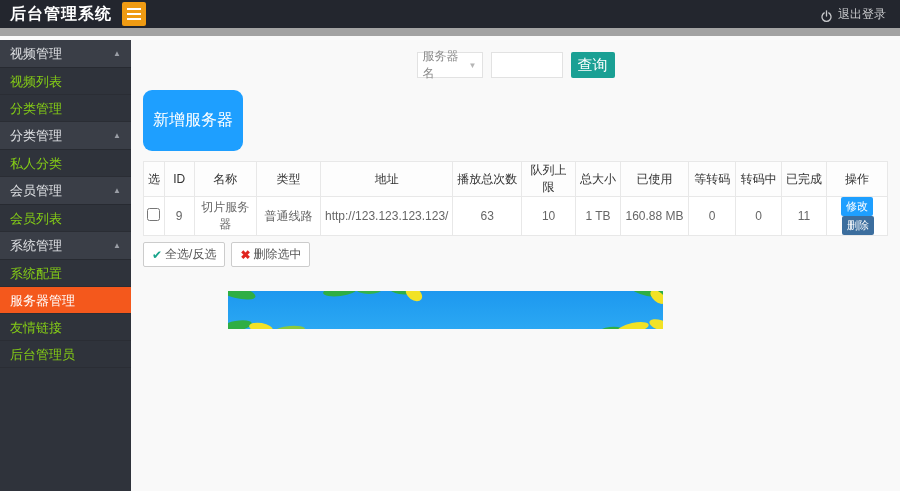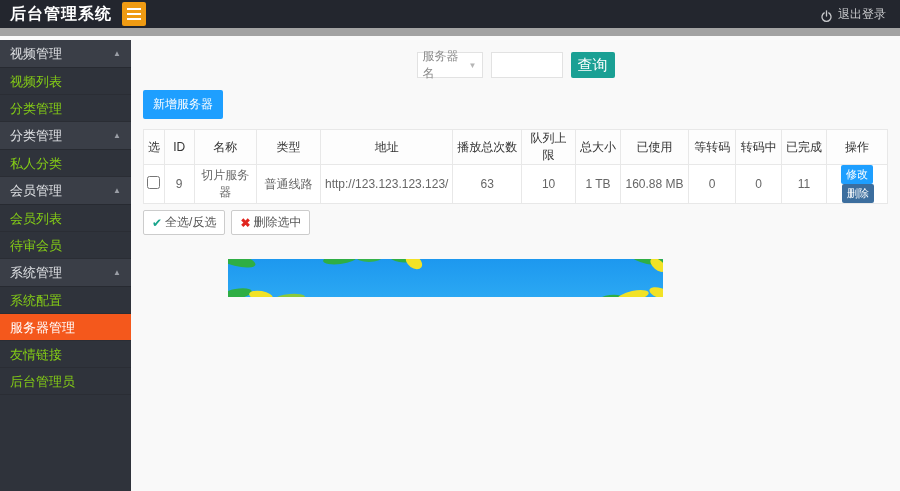--- a/index.html
+++ b/index.html
@@ -35,22 +35,22 @@
   .fake-select { width:66px; height:26px; background:#ffffff; border:1px solid #e2e2e2;
     font-size:12px; color:#8a8a8a; display:flex; align-items:center; justify-content:space-between;
     padding:0 5px; cursor:pointer;font-family:Liberation Serif, serif; }
   .fake-select .caret { font-size:8px; color:#b5b5b5; }
   .search-input { width:72px; height:26px; border:1px solid #e2e2e2; background:#ffffff;
     font-size:12px; padding:0 5px; outline:none; }
   .btn-search { width:44px; height:26px; background:#1aa094; border:none; border-radius:2px;
     color:#ffffff; font-size:15px; cursor:pointer; }
 
   .add-row { padding:12px 12px 0 12px; }
-  .btn-add { background:#1e9fff; border:none; border-radius:2px; color:#ffffff;
-    font-size:12px; padding:6px 10px; cursor:pointer; }
+  .btn-add { background:#1e9fff; border:none; border-radius:9px; color:#ffffff;
+    font-size:16px; padding:20px 10px; cursor:pointer; }
 
   .table-wrap { margin:10px 12px 0 12px; }
   table { width:100%; border-collapse:collapse; background:#ffffff; font-size:12px; }
   th, td { border:1px solid #e8e8e8; text-align:center; height:27px; padding:0 3px; }
   th { color:#333333; font-weight:normal; background:#fdfdfd; }
   td { color:#666666; }
   .btn-edit { background:#1e9fff; border:none; border-radius:2px; color:#ffffff;
     font-size:11px; padding:2px 5px; cursor:pointer; }
   .btn-del { background:#3c6e9e; border:none; border-radius:2px; color:#ffffff;
     font-size:11px; padding:2px 5px; cursor:pointer; margin-left:2px; }
@@ -93,21 +93,20 @@
   <div class="side-header">
     <span>分类管理</span>
     <span class="arr">▲</span>
   </div>
   <div class="side-item">私人分类</div>
   <div class="side-header">
     <span>会员管理</span>
     <span class="arr">▲</span>
   </div>
   <div class="side-item">会员列表</div>
-  <div class="side-item">待审会员</div>
   <div class="side-header">
     <span>系统管理</span>
     <span class="arr">▲</span>
   </div>
   <div class="side-item">系统配置</div>
   <div class="side-item active">服务器管理</div>
   <div class="side-item">友情链接</div>
   <div class="side-item">后台管理员</div>
 </div>
 

